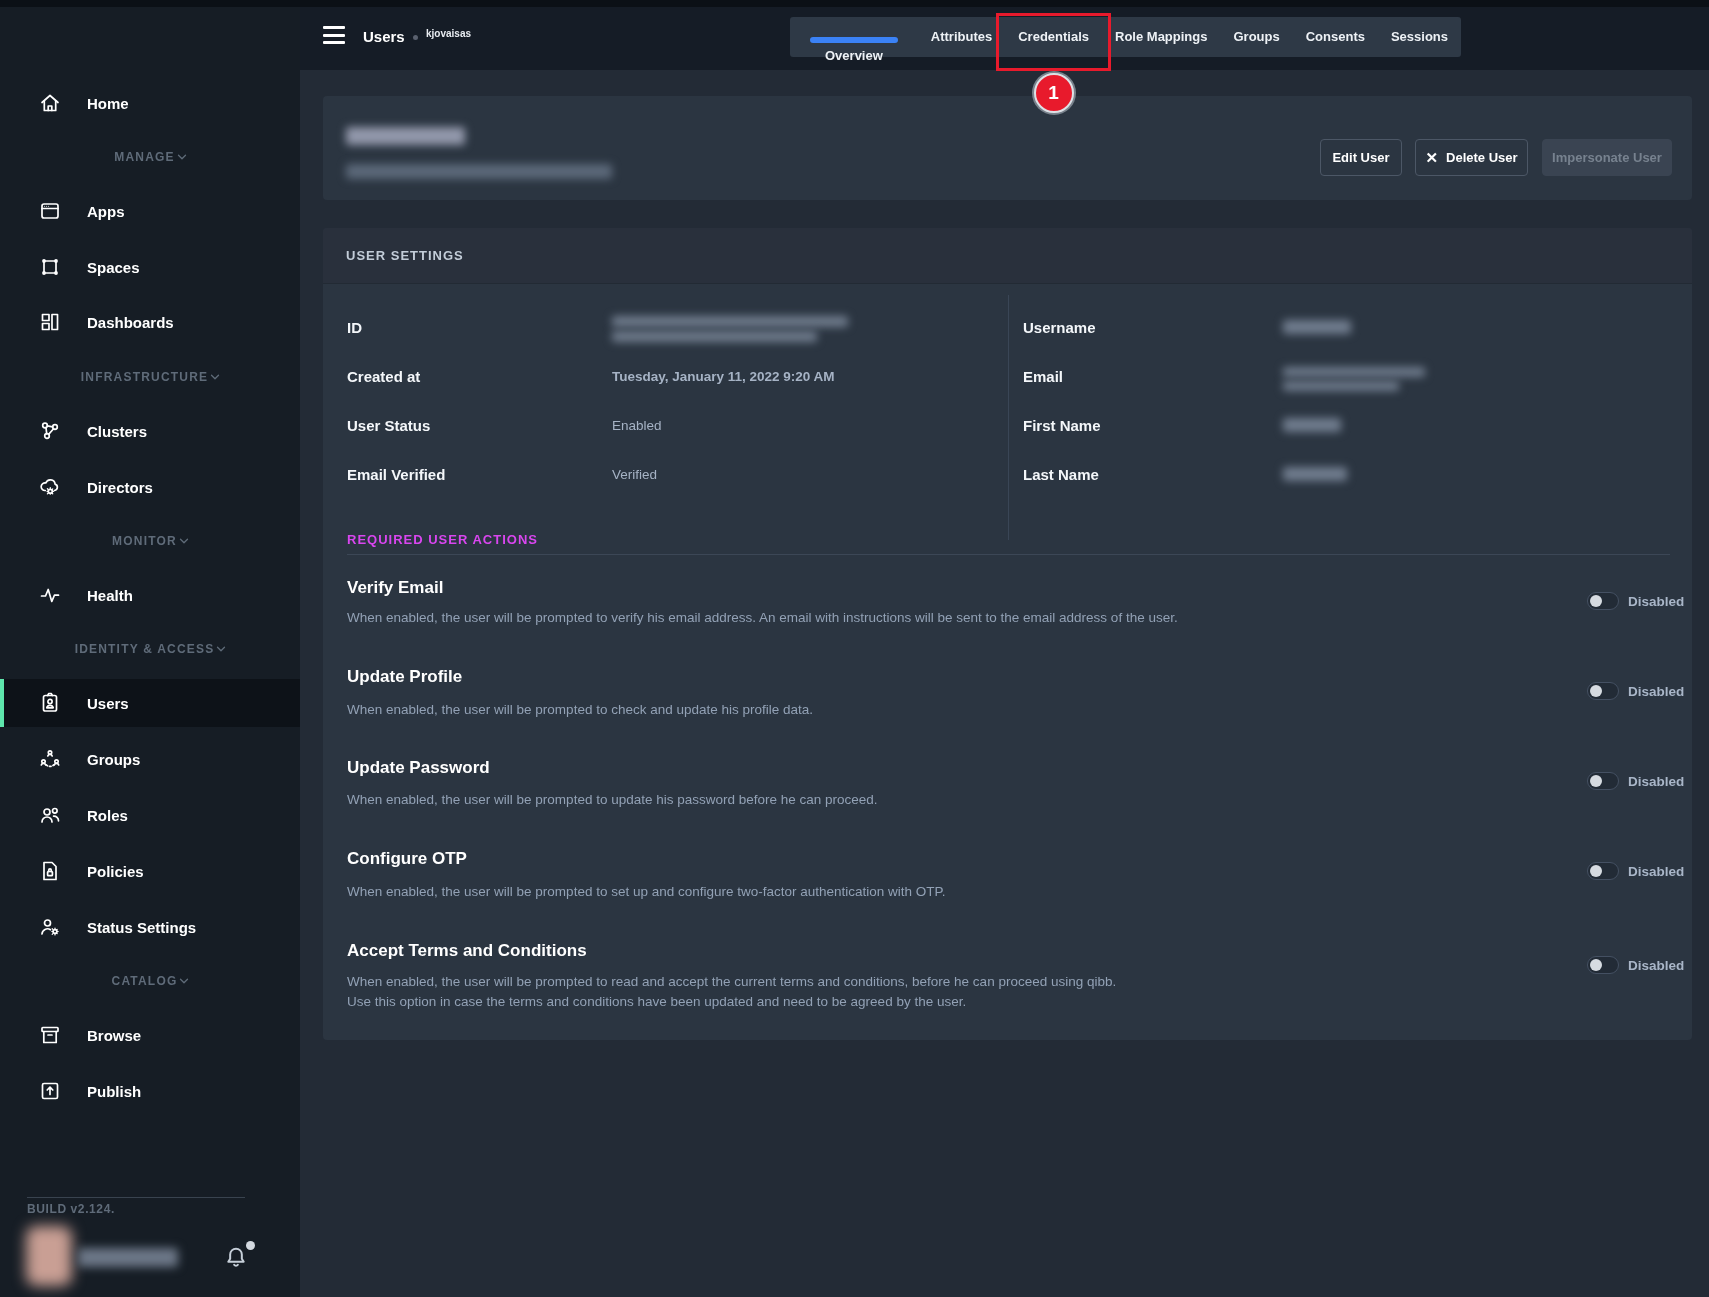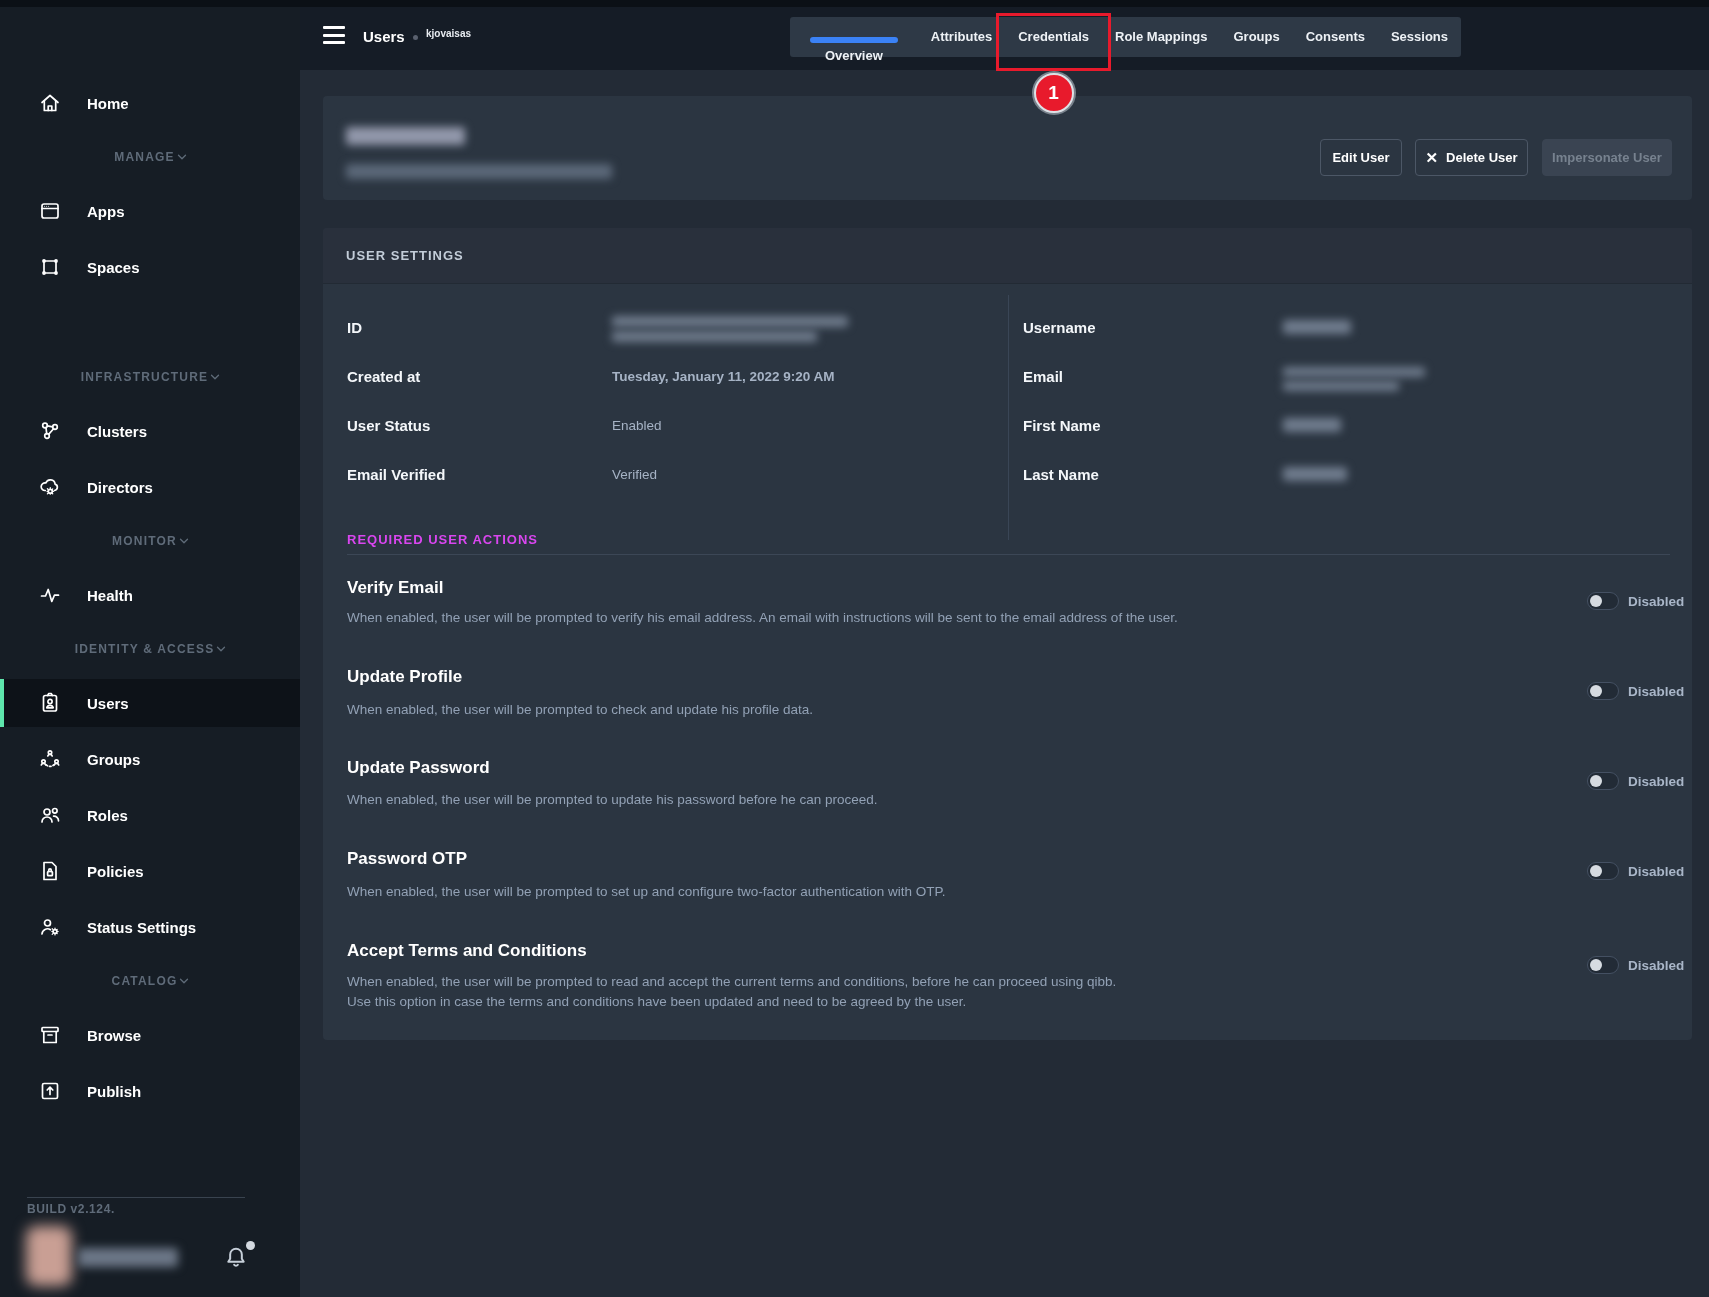--- a/index.html
+++ b/index.html
@@ -104,20 +104,28 @@
     <svg class="ic" viewBox="0 0 24 24">
         <rect x="6" y="6" width="12" height="12"></rect>
         <circle cx="6" cy="6" r="1.9" fill="#fff" stroke="none"></circle>
         <circle cx="18" cy="6" r="1.9" fill="#fff" stroke="none"></circle>
         <circle cx="6" cy="18" r="1.9" fill="#fff" stroke="none"></circle>
         <circle cx="18" cy="18" r="1.9" fill="#fff" stroke="none"></circle>
       </svg>
     <span class="lbl">Spaces</span>
   </div>
 
+  <div class="side-item" style="top:298px">
+    <svg class="ic" viewBox="0 0 24 24">
+        <rect x="4.5" y="4.5" width="6.5" height="6"></rect>
+        <rect x="4.5" y="13.5" width="6.5" height="6"></rect>
+        <rect x="14" y="4.5" width="5.5" height="15"></rect>
+      </svg>
+    <span class="lbl">Dashboards</span>
+  </div>
 
   <div class="side-section" style="top:367px">
     <span>INFRASTRUCTURE</span>
     <svg class="chev" viewBox="0 0 24 24">
         <path d="M6 9 l6 6 6-6"></path>
       </svg>
   </div>
 
   <div class="side-item" style="top:407px">
     <svg class="ic" viewBox="0 0 24 24">
@@ -333,21 +341,21 @@
     <span class="tstate">Disabled</span>
   </div>
 
   <div class="atitle" style="left:24px;top:540px;">Update Password</div>
   <div class="adesc" style="left:24px;top:571px;">When enabled, the user will be prompted to update his password before he can proceed.</div>
   <div class="trow" style="top:553px;">
     <div class="tg"></div>
     <span class="tstate">Disabled</span>
   </div>
 
-  <div class="atitle" style="left:24px;top:631px;">Password OTP</div>
+  <div class="atitle" style="left:24px;top:631px;">Configure OTP</div>
   <div class="adesc" style="left:24px;top:663px;">When enabled, the user will be prompted to set up and configure two-factor authentication with OTP.</div>
   <div class="trow" style="top:643px;">
     <div class="tg"></div>
     <span class="tstate">Disabled</span>
   </div>
 
   <div class="atitle" style="left:24px;top:723px;">Accept Terms and Conditions</div>
   <div class="adesc" style="left:24px;top:753px;">When enabled, the user will be prompted to read and accept the current terms and conditions, before he can proceed using qibb.</div>
   <div class="adesc" style="left:24px;top:773px;">Use this option in case the terms and conditions have been updated and need to be agreed by the user.</div>
   <div class="trow" style="top:737px;">

